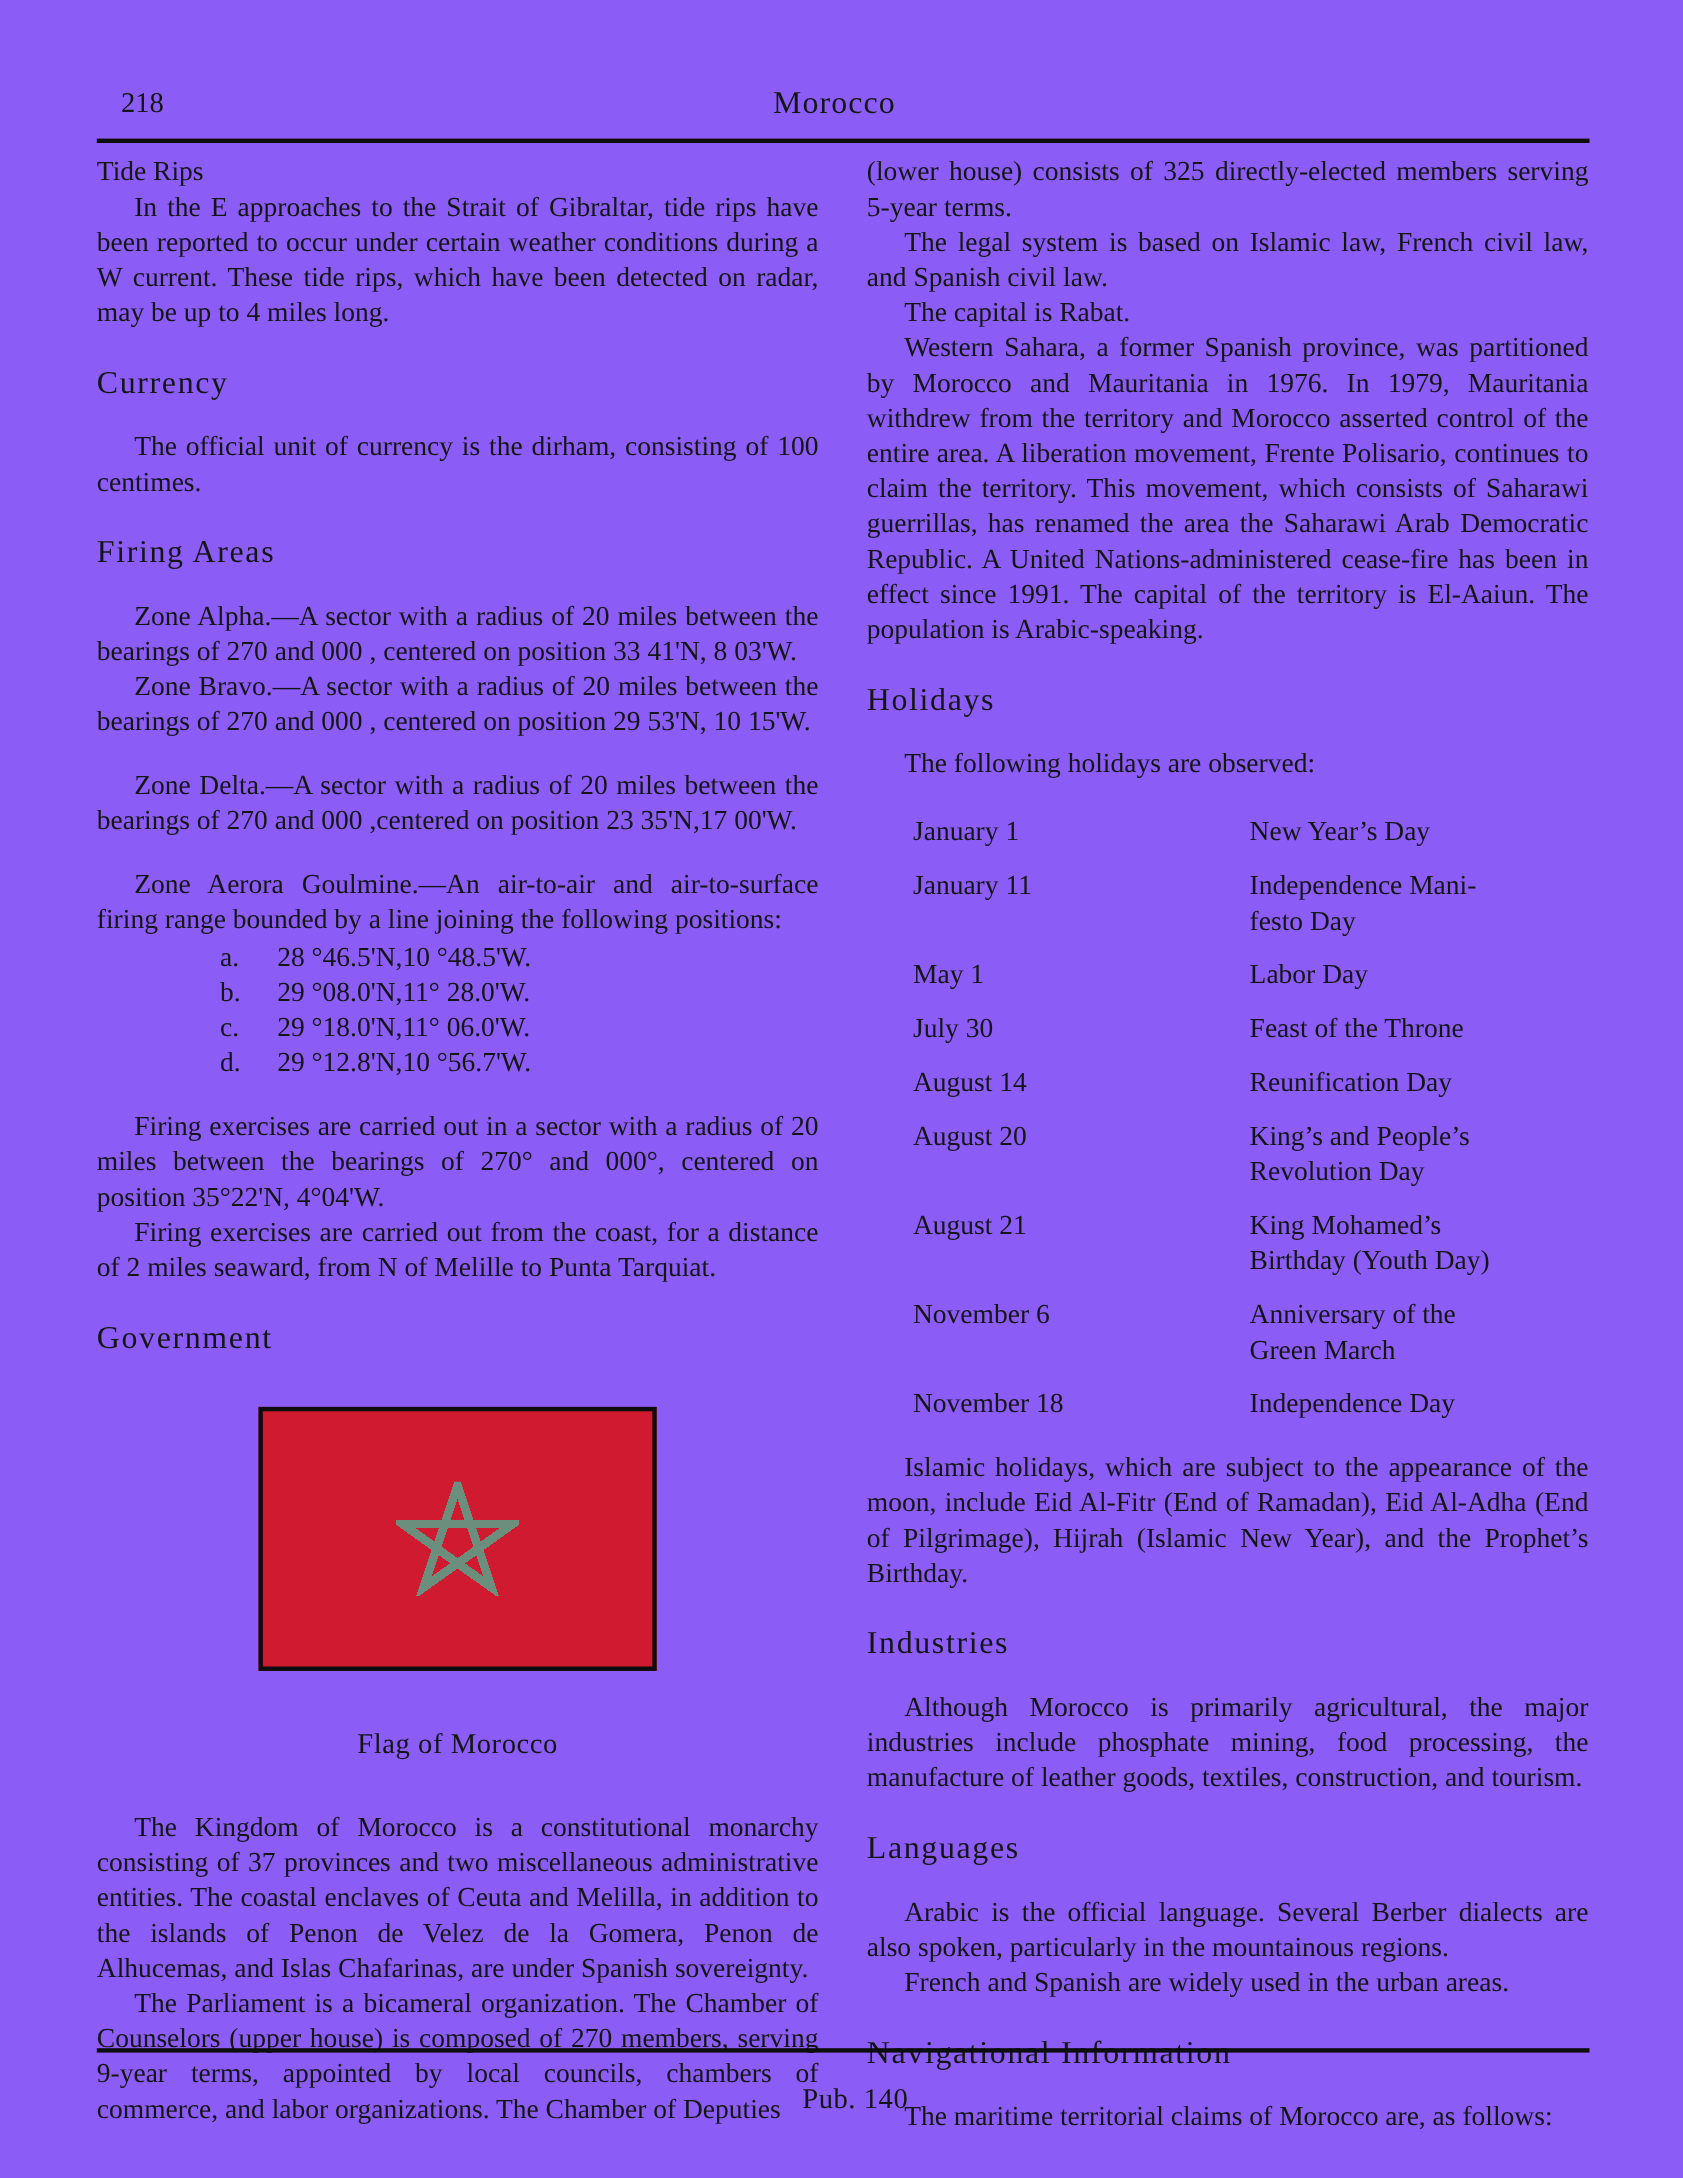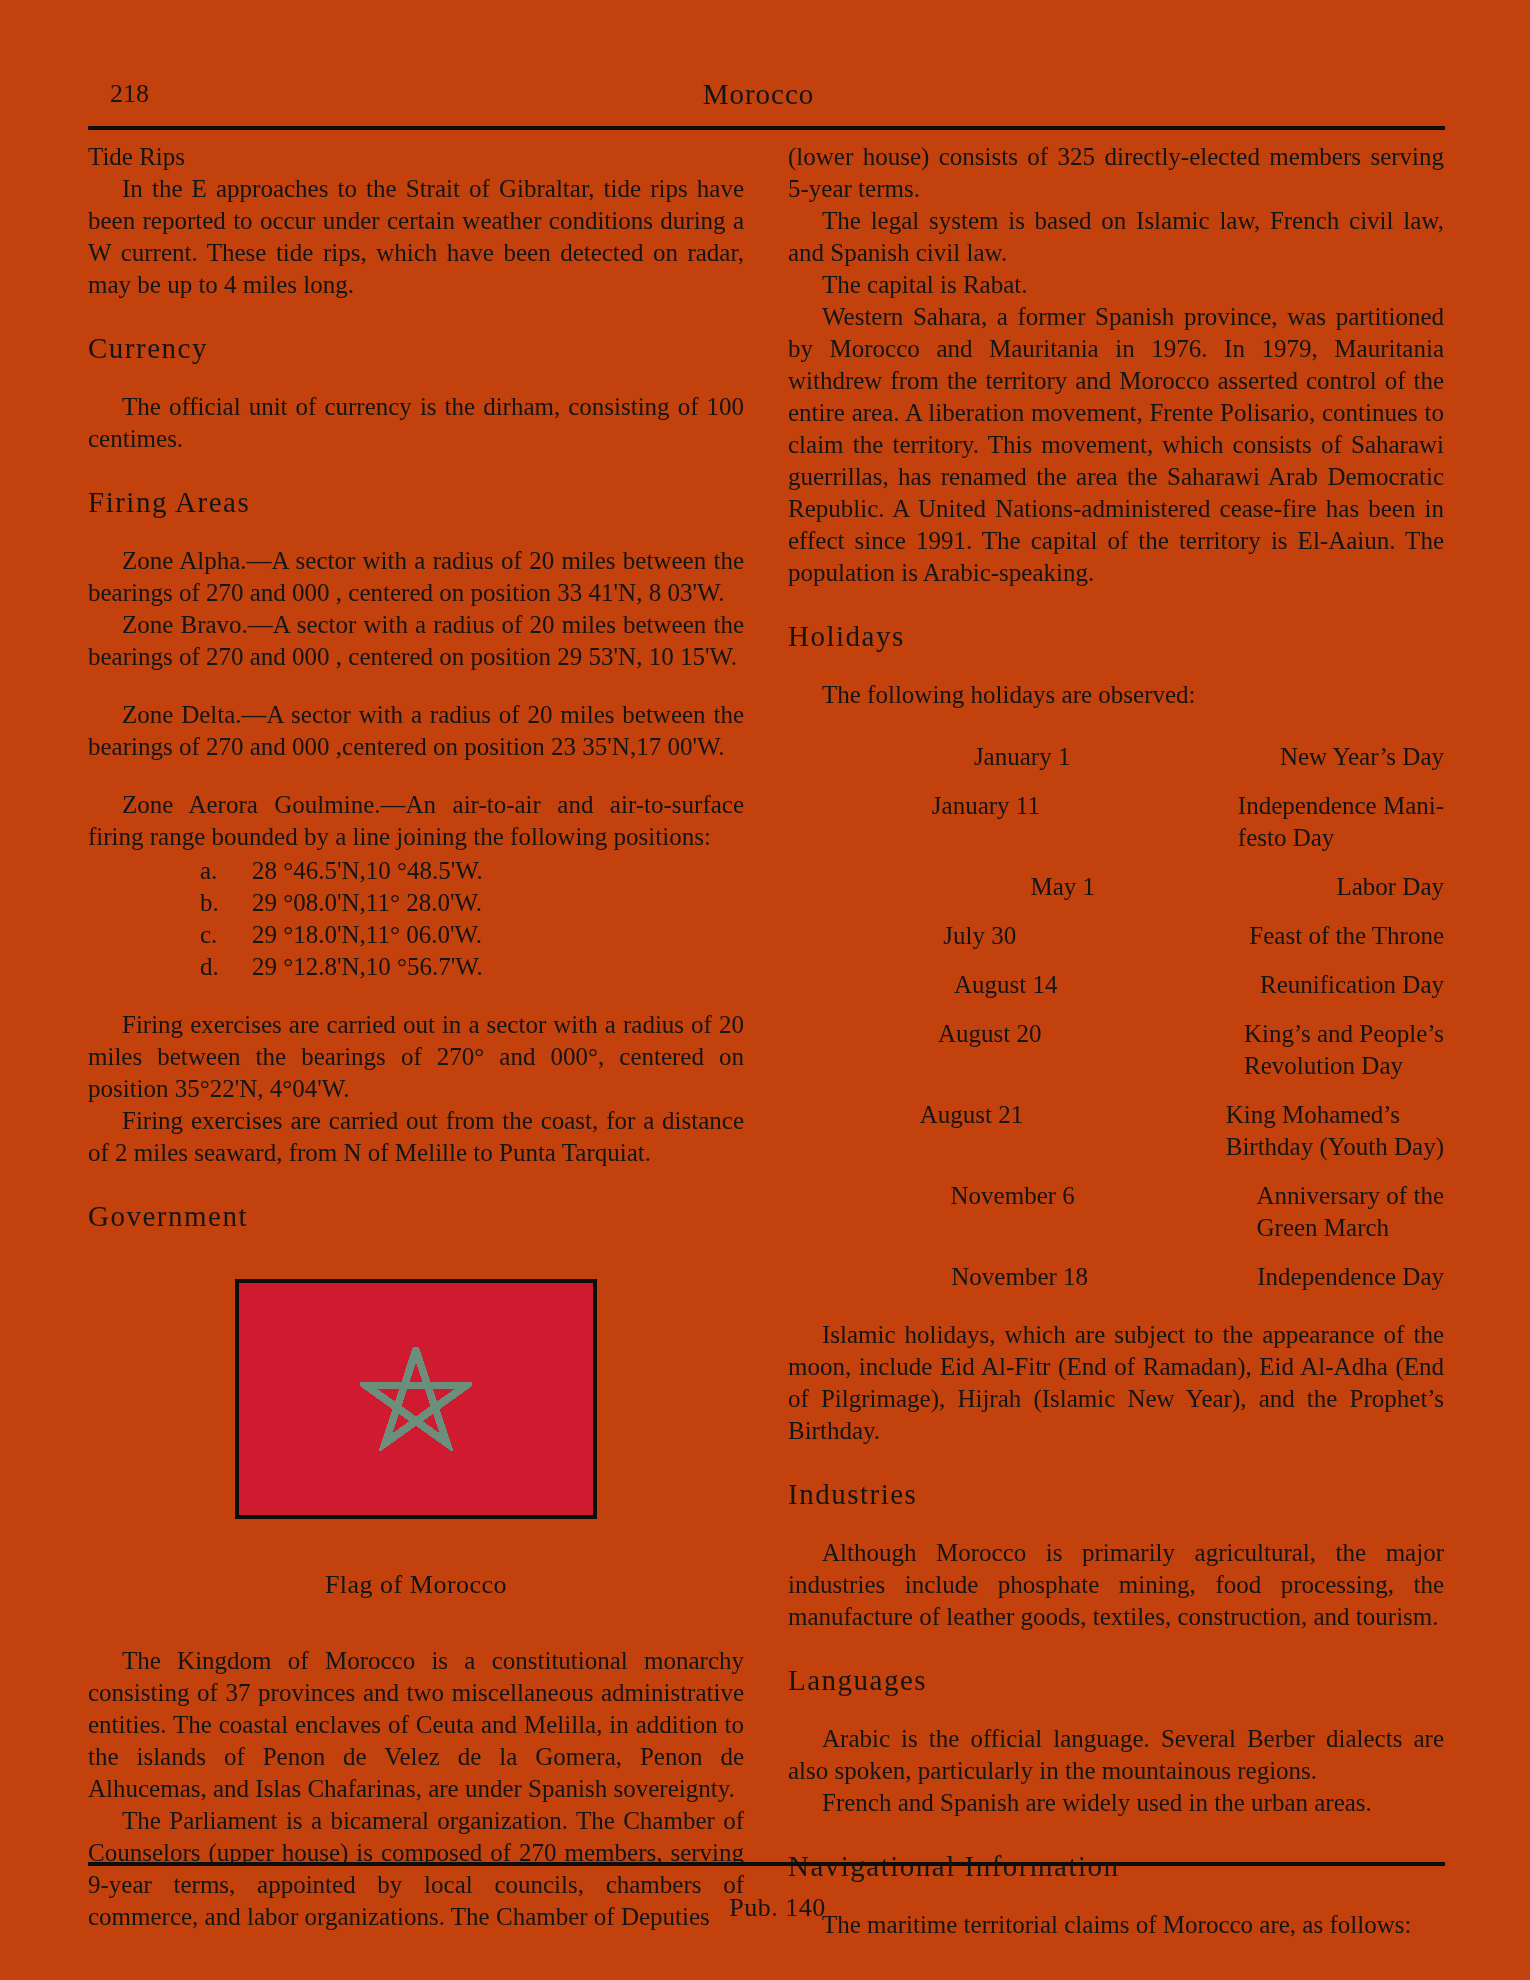--- a/index.html
+++ b/index.html
@@ -1,20 +1,20 @@
 <!DOCTYPE html>
 <html><head>
 <meta charset="utf-8">
 <style>
   * { margin:0; padding:0; box-sizing:border-box; }
   html,body { background:#ffffff; }
   .page {
     position:relative;
     width:1530px; height:1980px;
-    background:#c2410c;
+    background:#8b5cf6;
     color:#151515;
     font-family:"Liberation Serif", serif;
     font-size:25px; line-height:32px;
     padding:78px 85px 0 88px;
     overflow:hidden;
   }
   .hdr { position:relative; height:38px; }
   .hdr .pagenum { position:absolute; left:22px; top:0; font-size:26px; }
   .hdr .ptitle { position:absolute; left:0; right:16px; text-align:center; font-size:29px; letter-spacing:1px; }
   .rule { border:none; border-top:4px solid #0d0d0d; margin-top:10px; }
@@ -35,21 +35,21 @@
   .flag {
     display:inline-block;
     width:362px; height:240px;
     border:4px solid #0d0d0d;
     position:relative;
   }
   .flag-inner { position:absolute; inset:0; display:flex; align-items:center; justify-content:center; }
   .flagcaption { text-align:center; margin-top:42px; font-size:26px; letter-spacing:0.5px; }
   .gov-paras { margin-top:44px; }
   .holtable { margin:30px 0 10px 42px; }
-  .holrow { display:flex; margin-bottom:17px;justify-content:flex-end; }
+  .holrow { display:flex; margin-bottom:17px; }
   .holdate { width:306px; flex:none; }
   .holname { white-space:pre-line; }
   .footer { position:absolute; left:88px; right:85px; bottom:0; height:118px;text-align:center; }
   .footer .rule { margin-top:0; }
   .footer .pub { margin-top:26px; margin-left:22px; font-size:26px; letter-spacing:0.5px; }
 </style>
 </head>
 <body>
 
 <div class="page">

